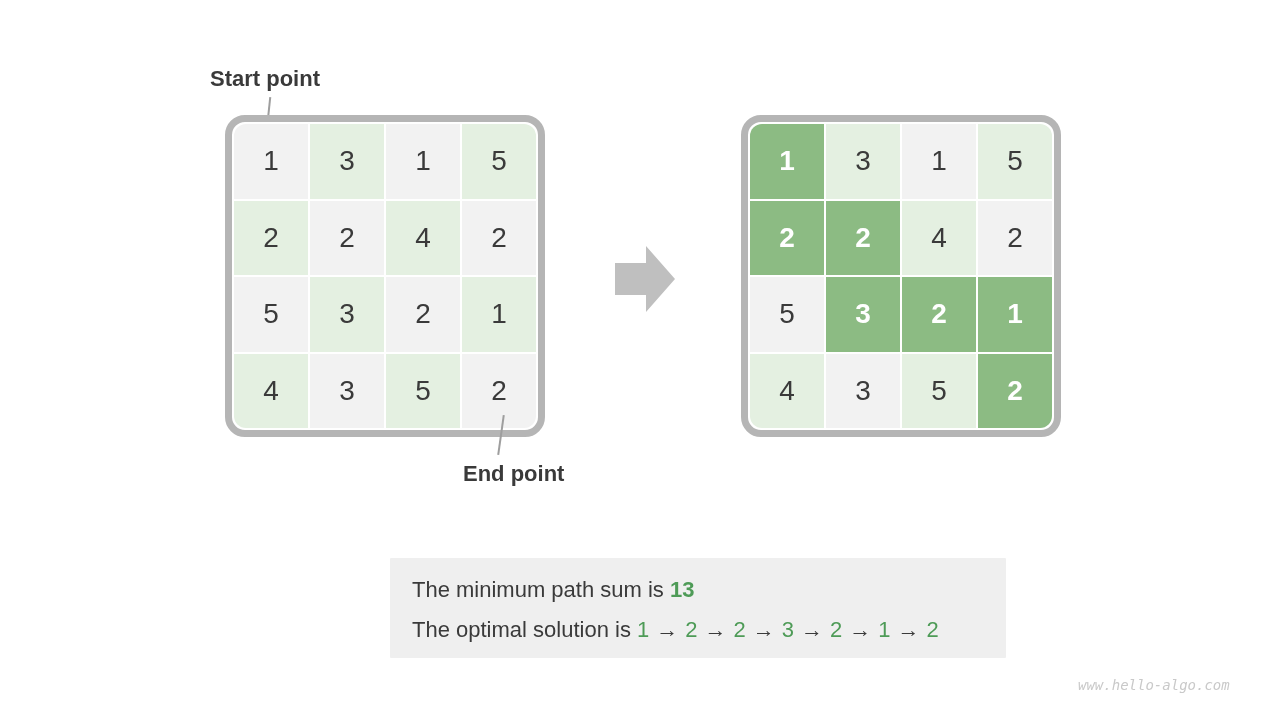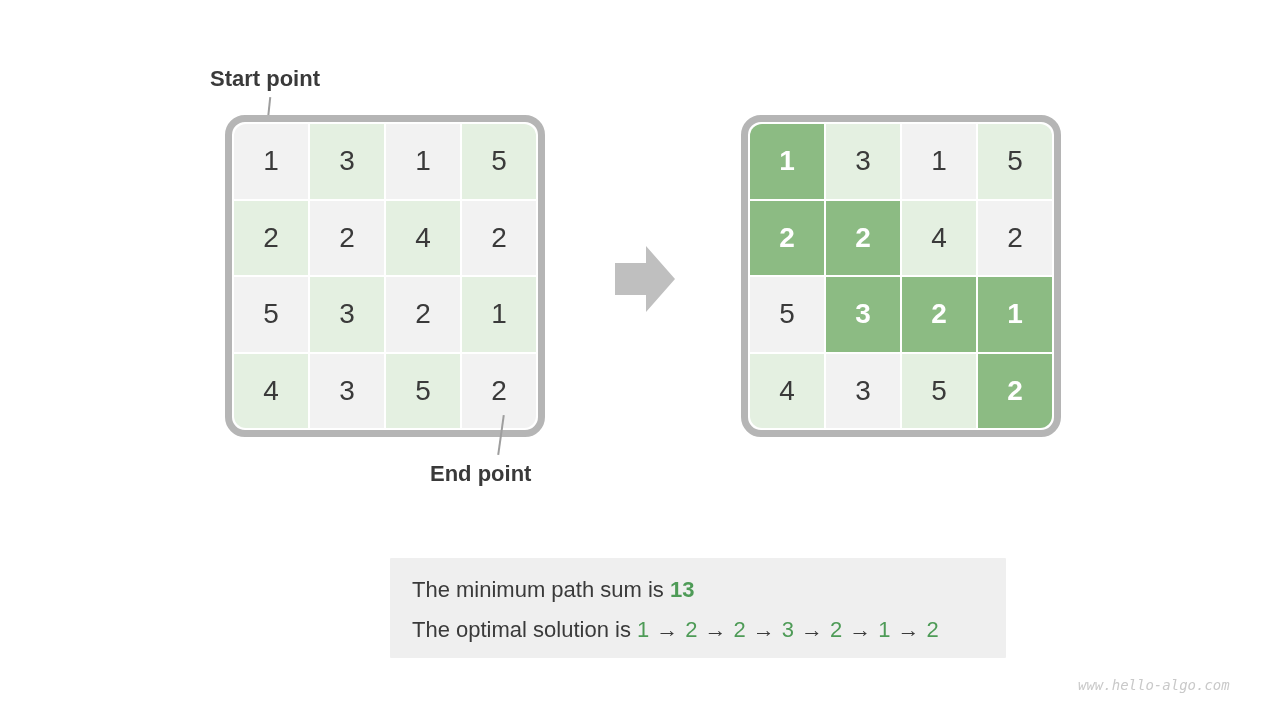--- a/index.html
+++ b/index.html
@@ -14,21 +14,21 @@
 
   
   .label {
     position: absolute;
     font-size: 22px;
     font-weight: bold;
     color: var(--text_dark, #3a3a3a);
     white-space: nowrap;
   }
   #start-label { left: 210px; top: 66px; }
-  #end-label   { left: 430px; top: 461px; }
+  #end-label   { left: 463px; top: 461px; }
 
   
   .leader {
     position: absolute;
     width: 2px;
     background: var(--line_gray, #9e9e9e);
   }
   #start-line { left: 267px; top: 97px;  height: 43px; transform: rotate(6deg); }
   #end-line   { left: 500px; top: 415px; height: 40px; transform: rotate(8deg); }
 

